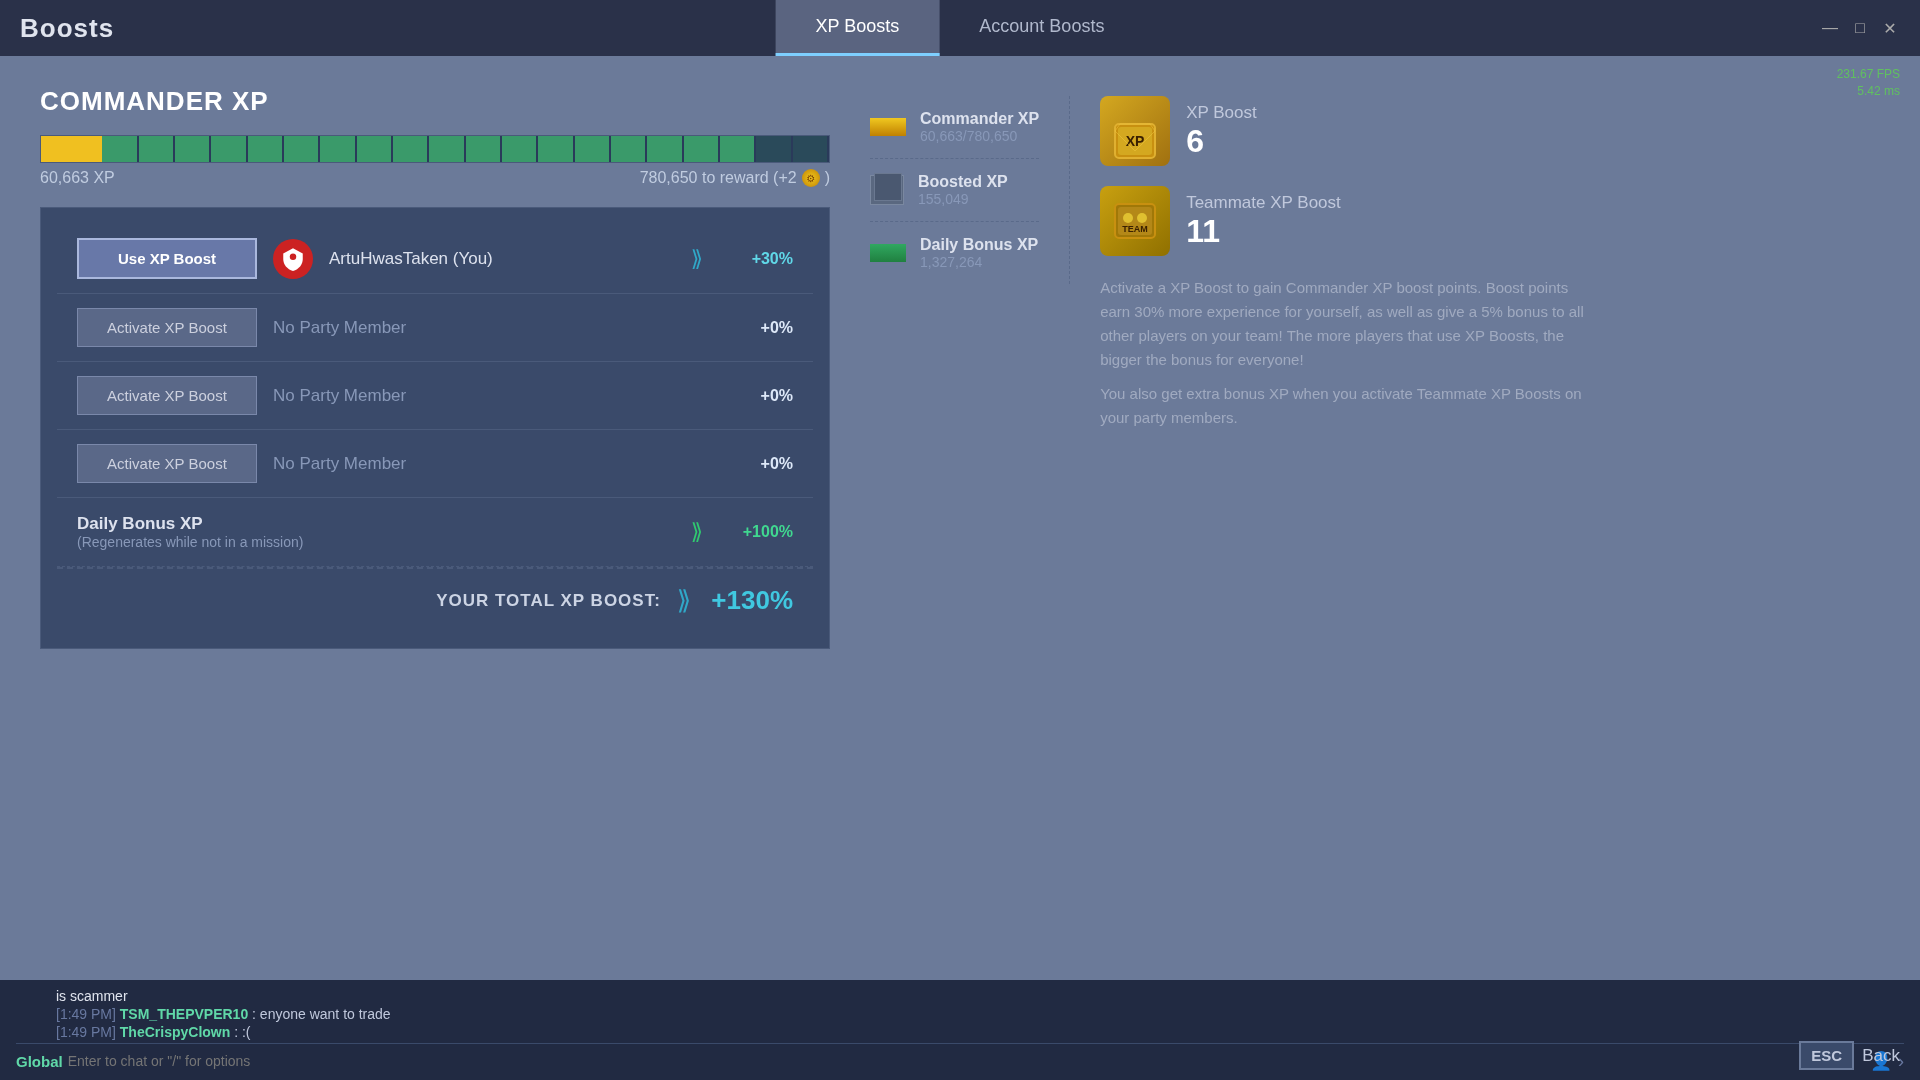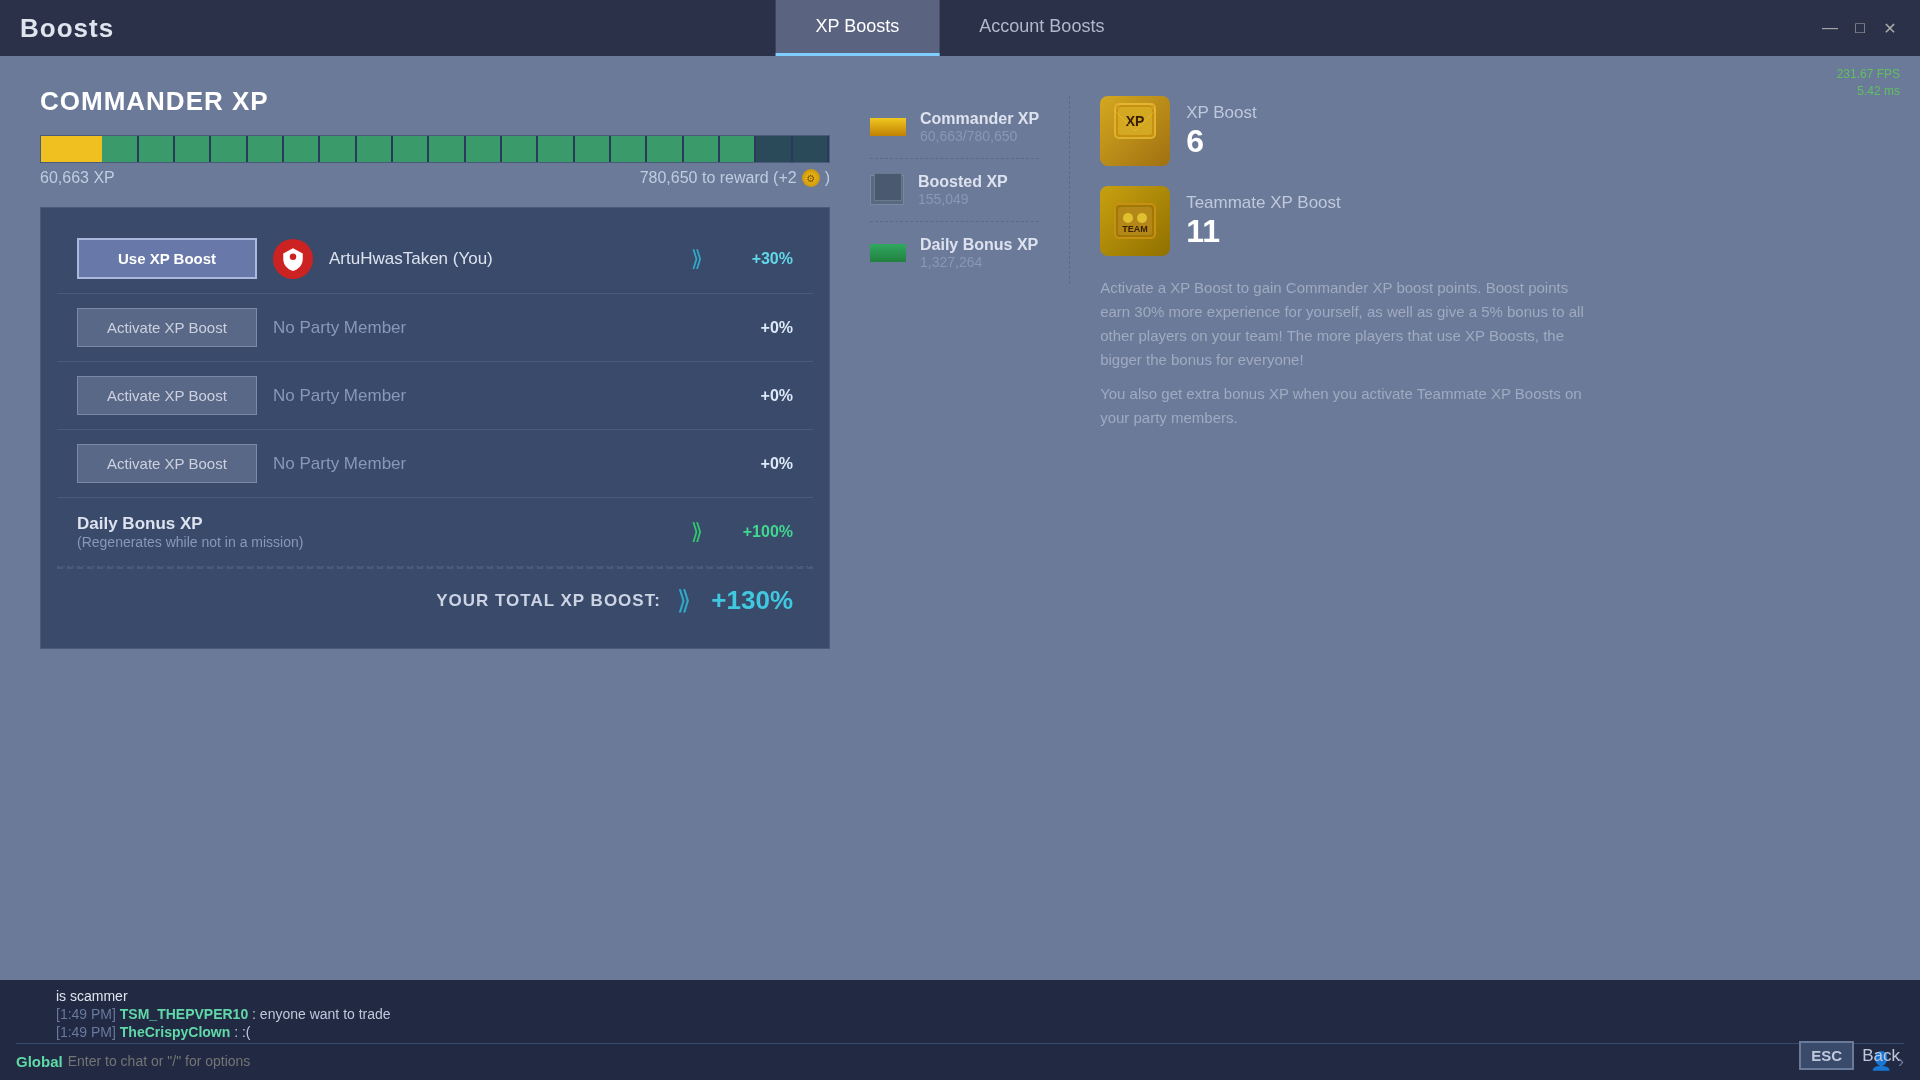--- a/index.html
+++ b/index.html
@@ -330,21 +330,21 @@
       display: flex;
       align-items: center;
       gap: 16px;
     }
     .boost-xp-icon {
       width: 70px;
       height: 70px;
       background: linear-gradient(135deg, #d4a820, #a07010);
       border-radius: 8px;
       display: flex;
-      align-items: flex-start;
+      align-items: flex-end;
       justify-content: center;
       font-size: 28px;
     }
     .boost-teammate-icon {
       width: 70px;
       height: 70px;
       background: linear-gradient(135deg, #c8a010, #907000);
       border-radius: 8px;
       display: flex;
       align-items: center;

